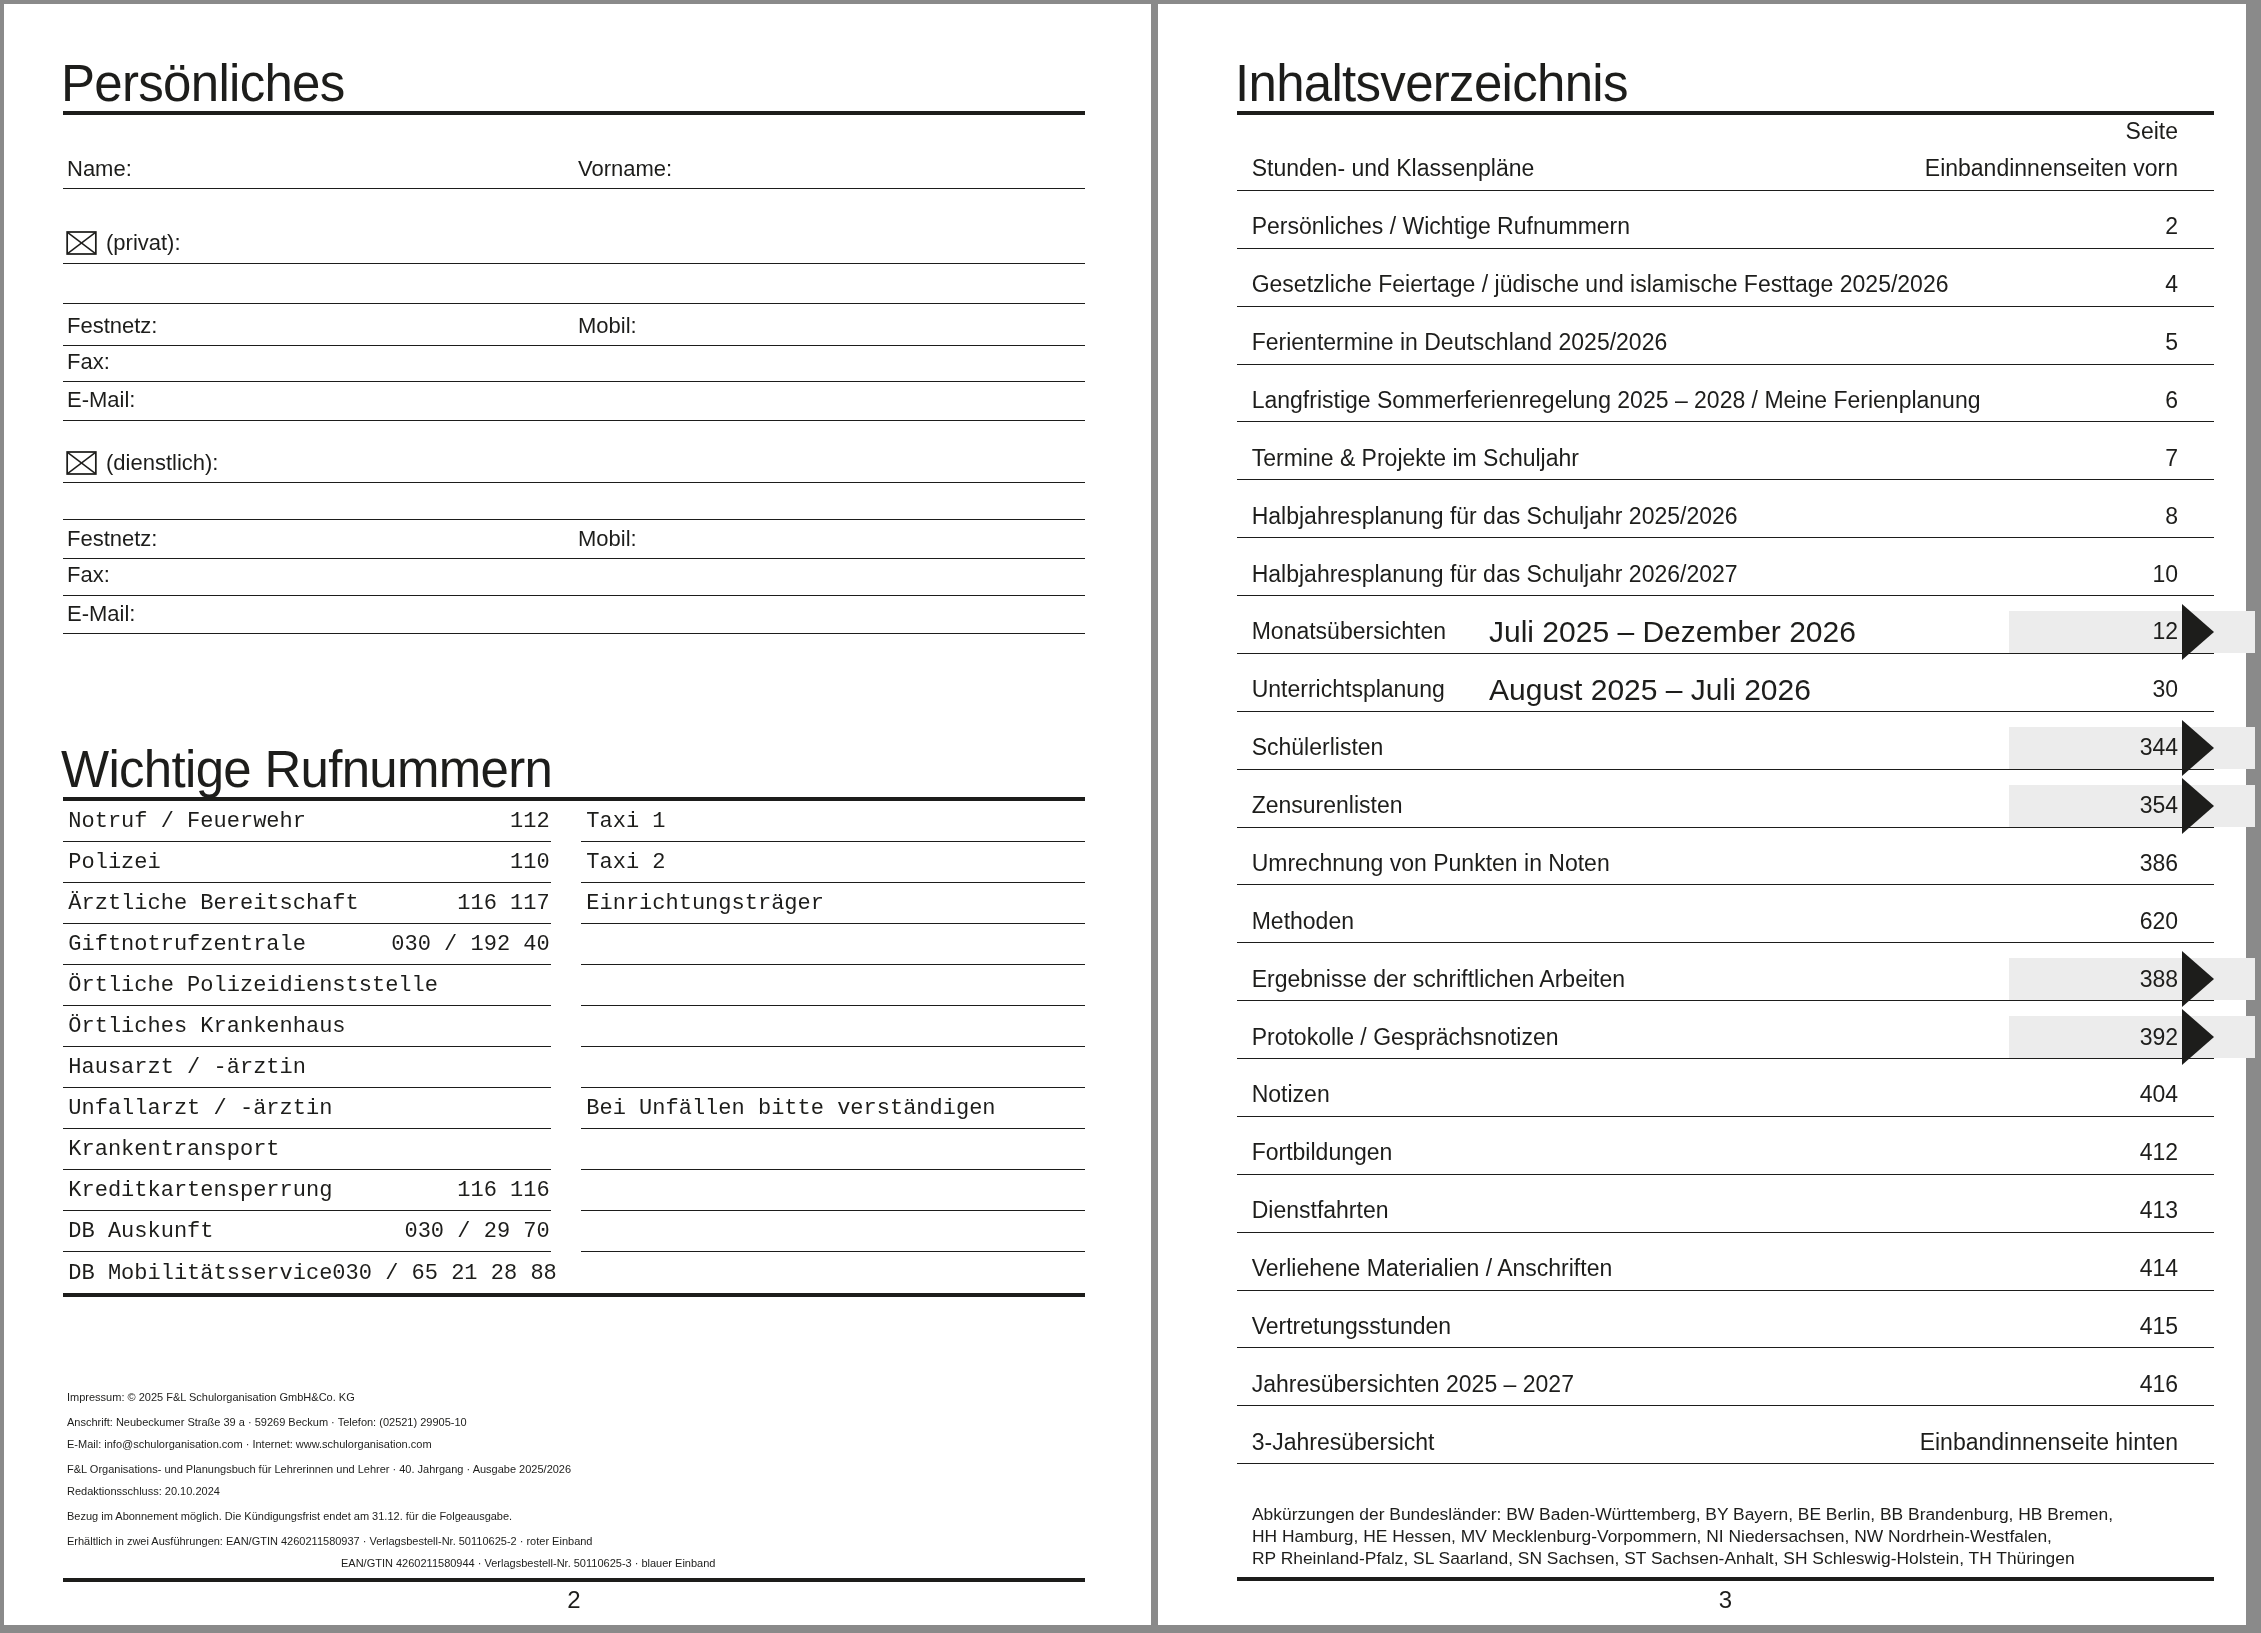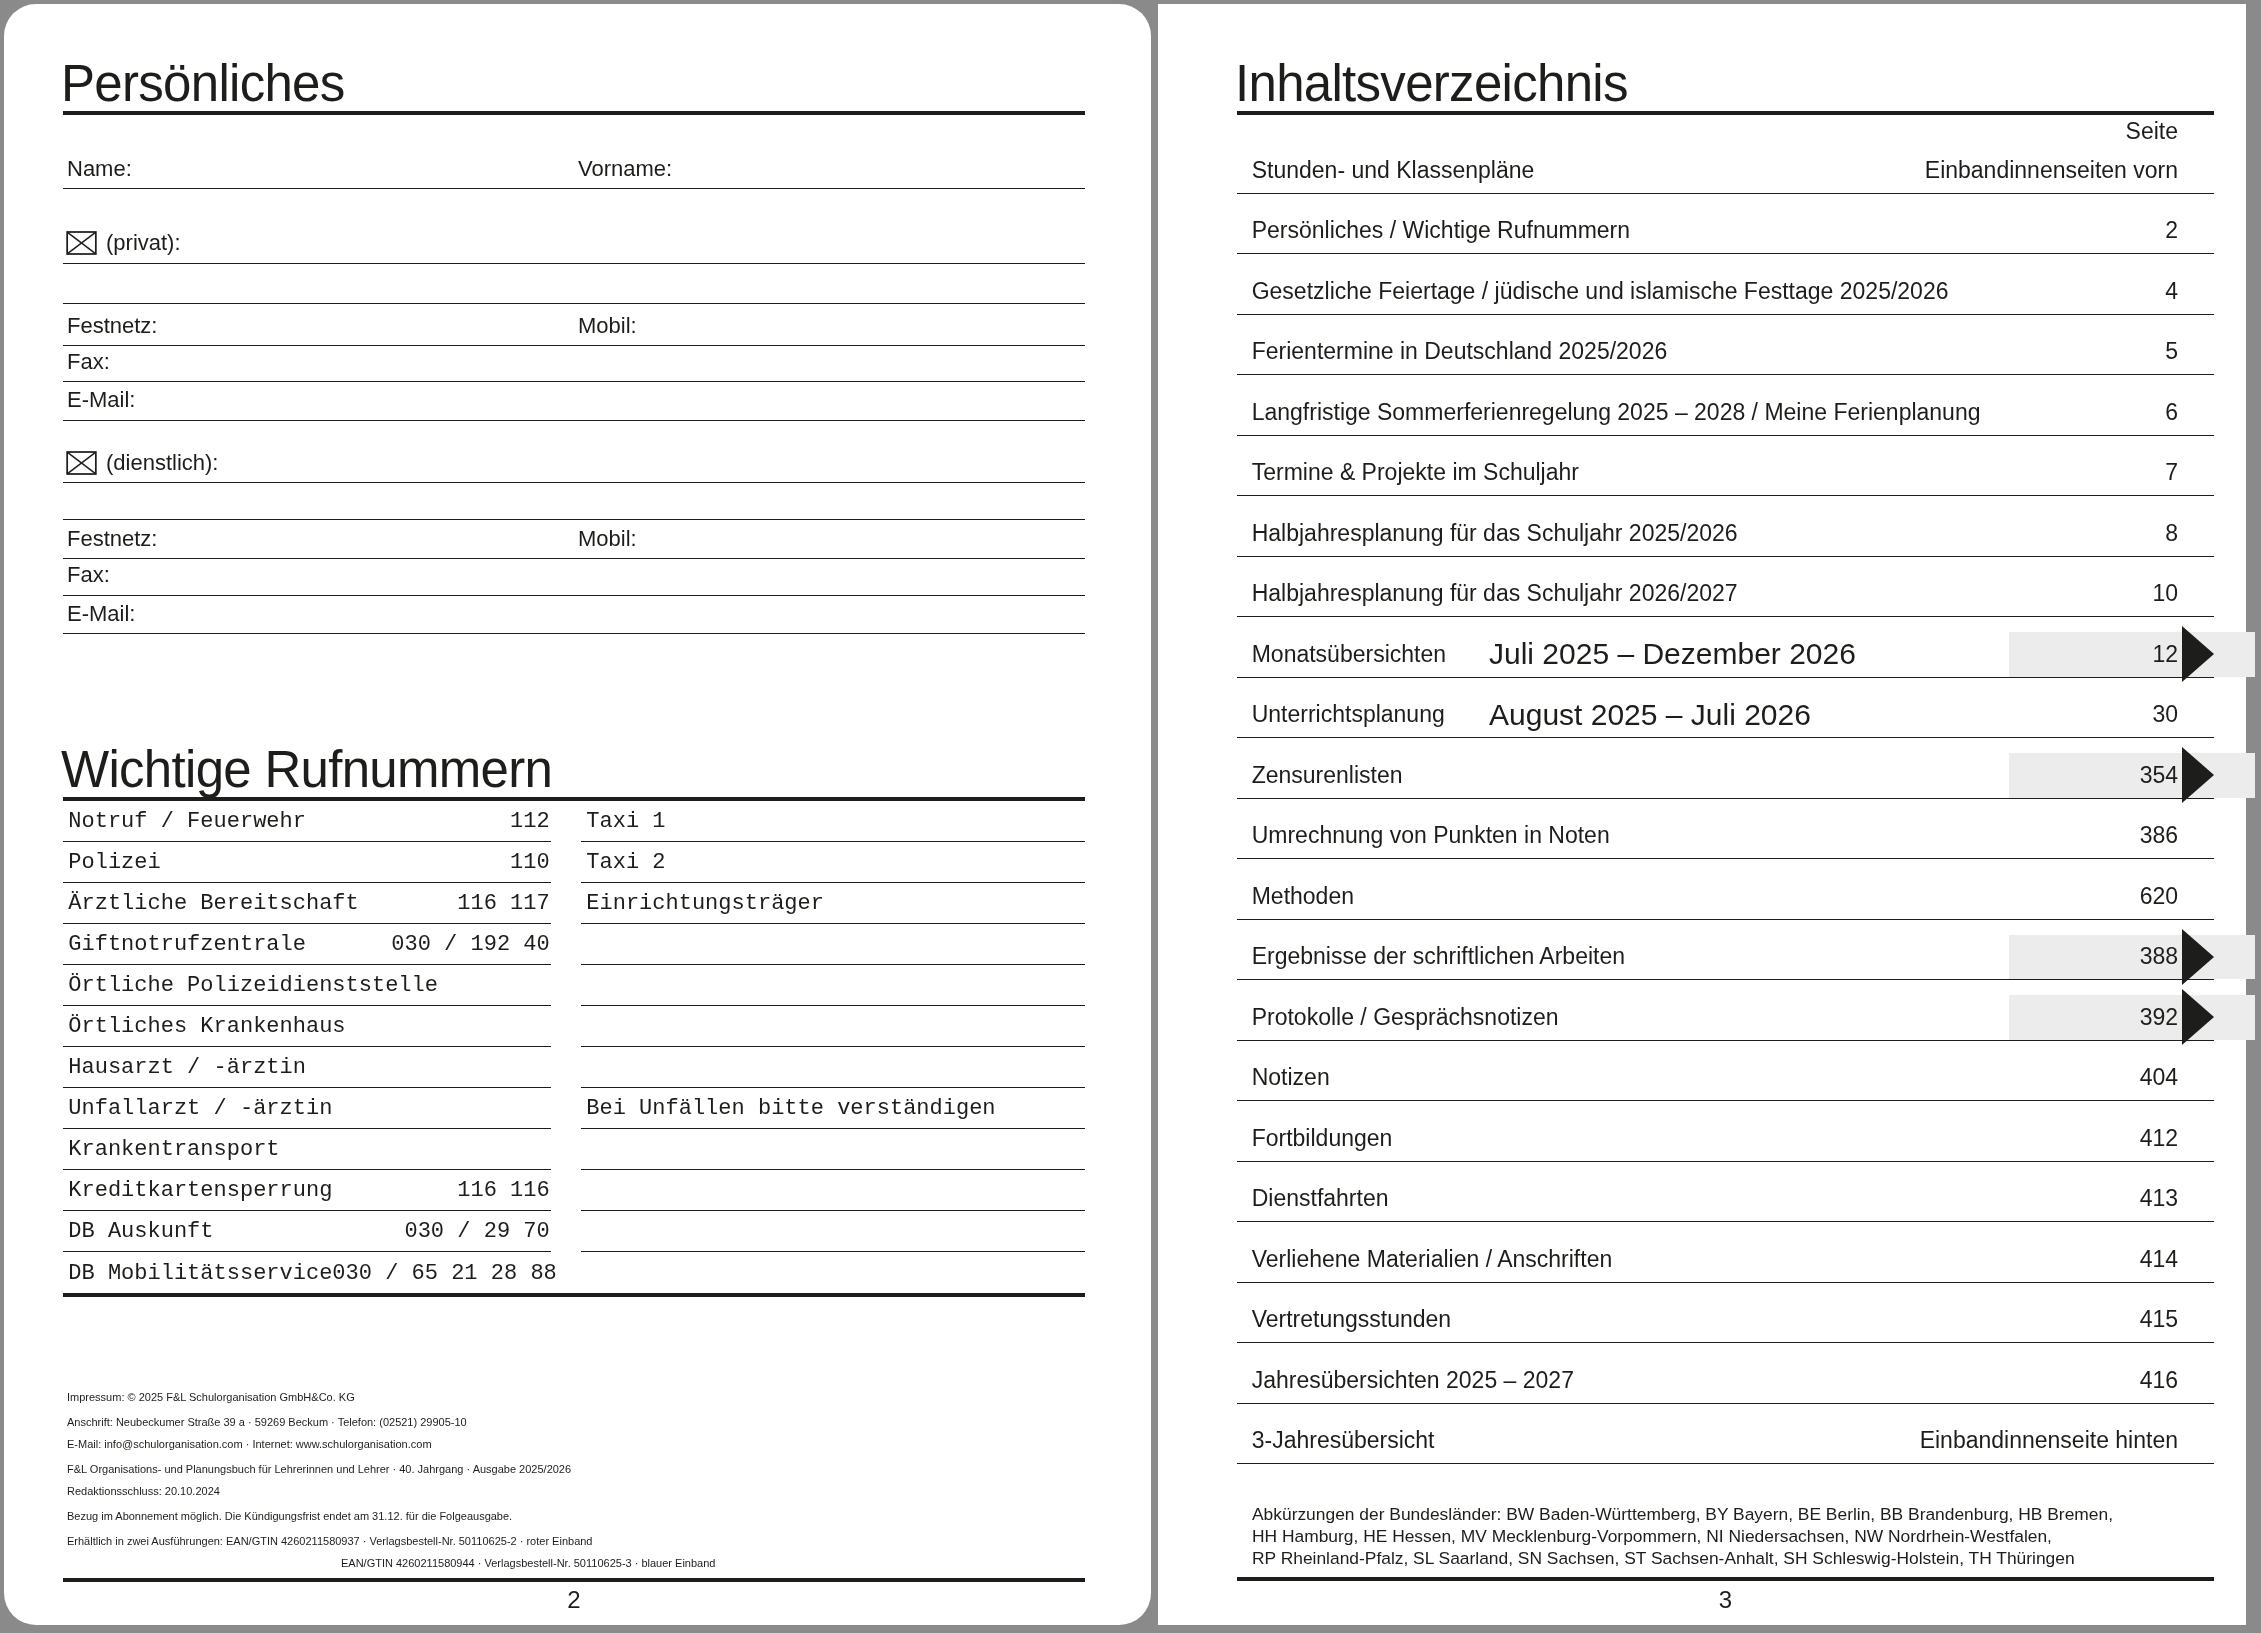--- a/index.html
+++ b/index.html
@@ -6,21 +6,21 @@
   html,body { width:2261px; height:1634px; overflow:hidden; }
   body {
     font-family:"Liberation Sans", sans-serif;
     background:#8a8a8a;
     color:#1d1d1b;
     position:relative;
   }
   .page {
     position:absolute; top:4px; height:1621px; background:#ffffff;
   }
-  #page-left  { left:4px;    width:1147px;border-radius:32px; }
+  #page-left  { left:4px;    width:1147px; }
   #page-right { left:1158px; width:1088px; }
 
   .title { position:absolute; font-size:51px; line-height:53px; letter-spacing:-0.7px; white-space:nowrap; }
   .rule  { position:absolute; height:4px; background:#1d1d1b; }
   .hline { position:absolute; height:1.3px; background:#1d1d1b; }
   .lbl   { position:absolute; font-size:22px; white-space:nowrap; }
 
   .env { position:absolute; width:31px; height:24px; }
   .env svg { display:block; }
   .env-lbl { position:absolute; font-size:22px; white-space:nowrap; }
@@ -356,20 +356,27 @@
   </div>
 
   <div class="toc-row">
 
     <span class="toc-label">Unterrichtsplanung</span>
     <span class="toc-sublabel">August 2025 – Juli 2026</span>
     <span class="toc-page">30</span>
 
   </div>
 
+  <div class="toc-row hl">
+    <span class="band"></span>
+    <span class="toc-label">Schülerlisten</span>
+    <span class="toc-sublabel"></span>
+    <span class="toc-page">344</span>
+    <span class="arrow"></span>
+  </div>
 
   <div class="toc-row hl">
     <span class="band"></span>
     <span class="toc-label">Zensurenlisten</span>
     <span class="toc-sublabel"></span>
     <span class="toc-page">354</span>
     <span class="arrow"></span>
   </div>
 
   <div class="toc-row">

